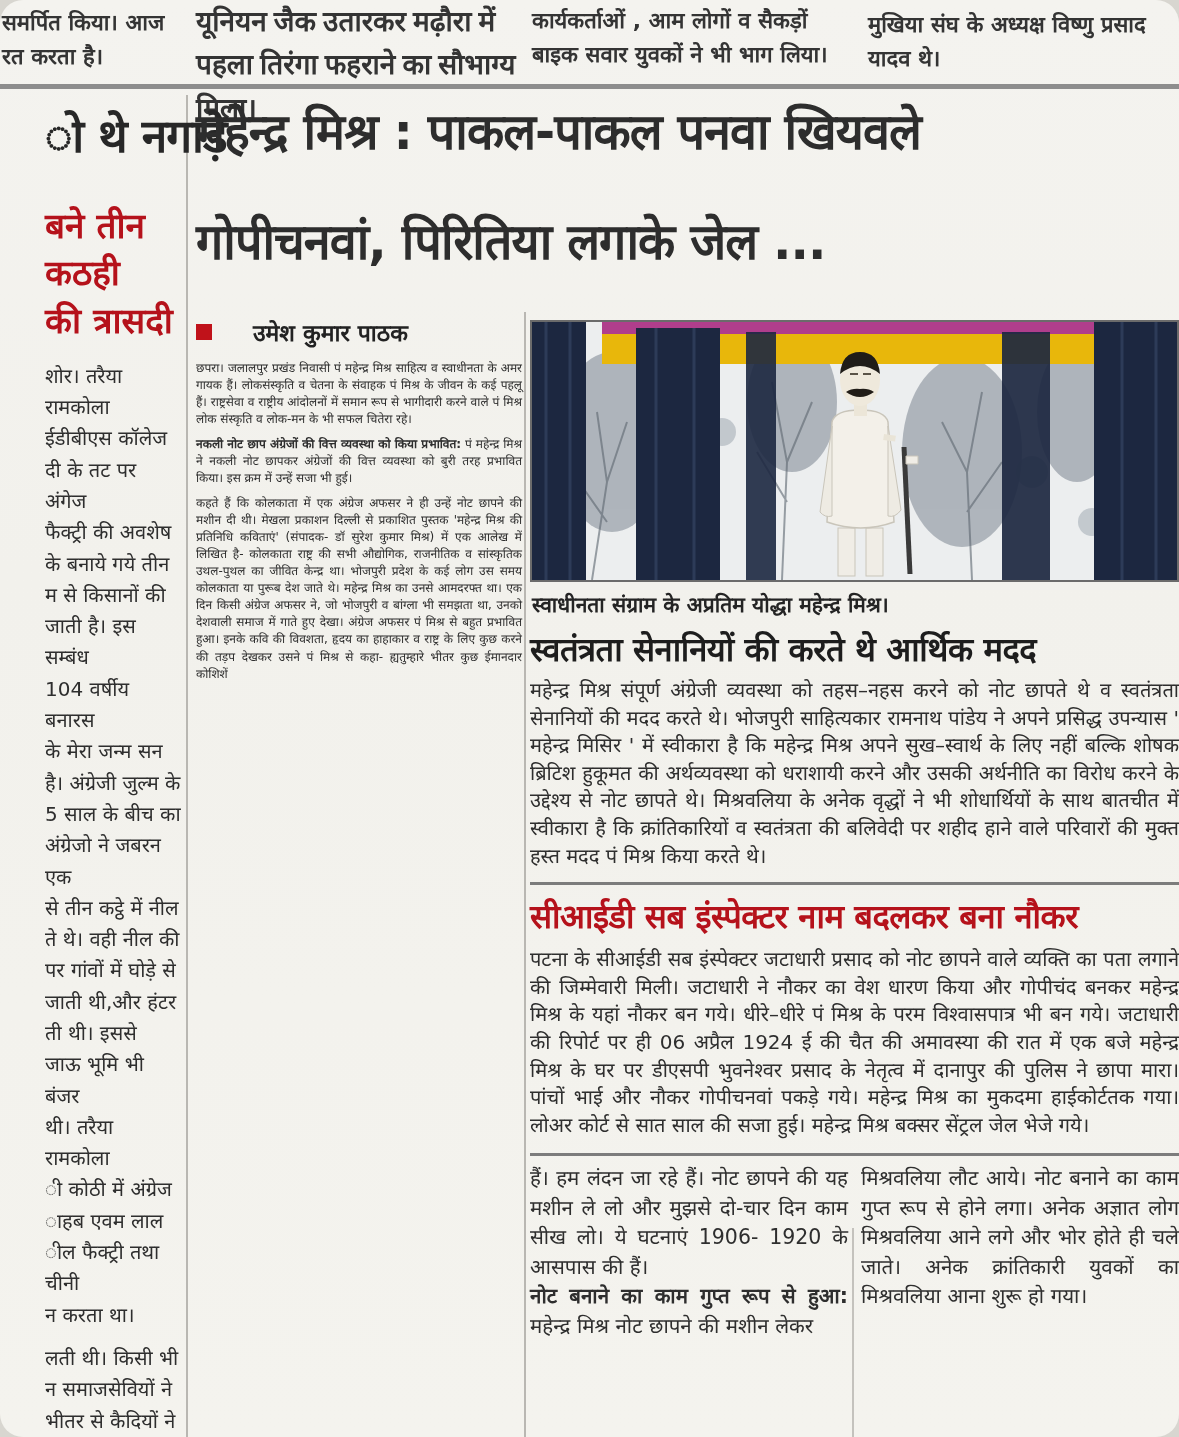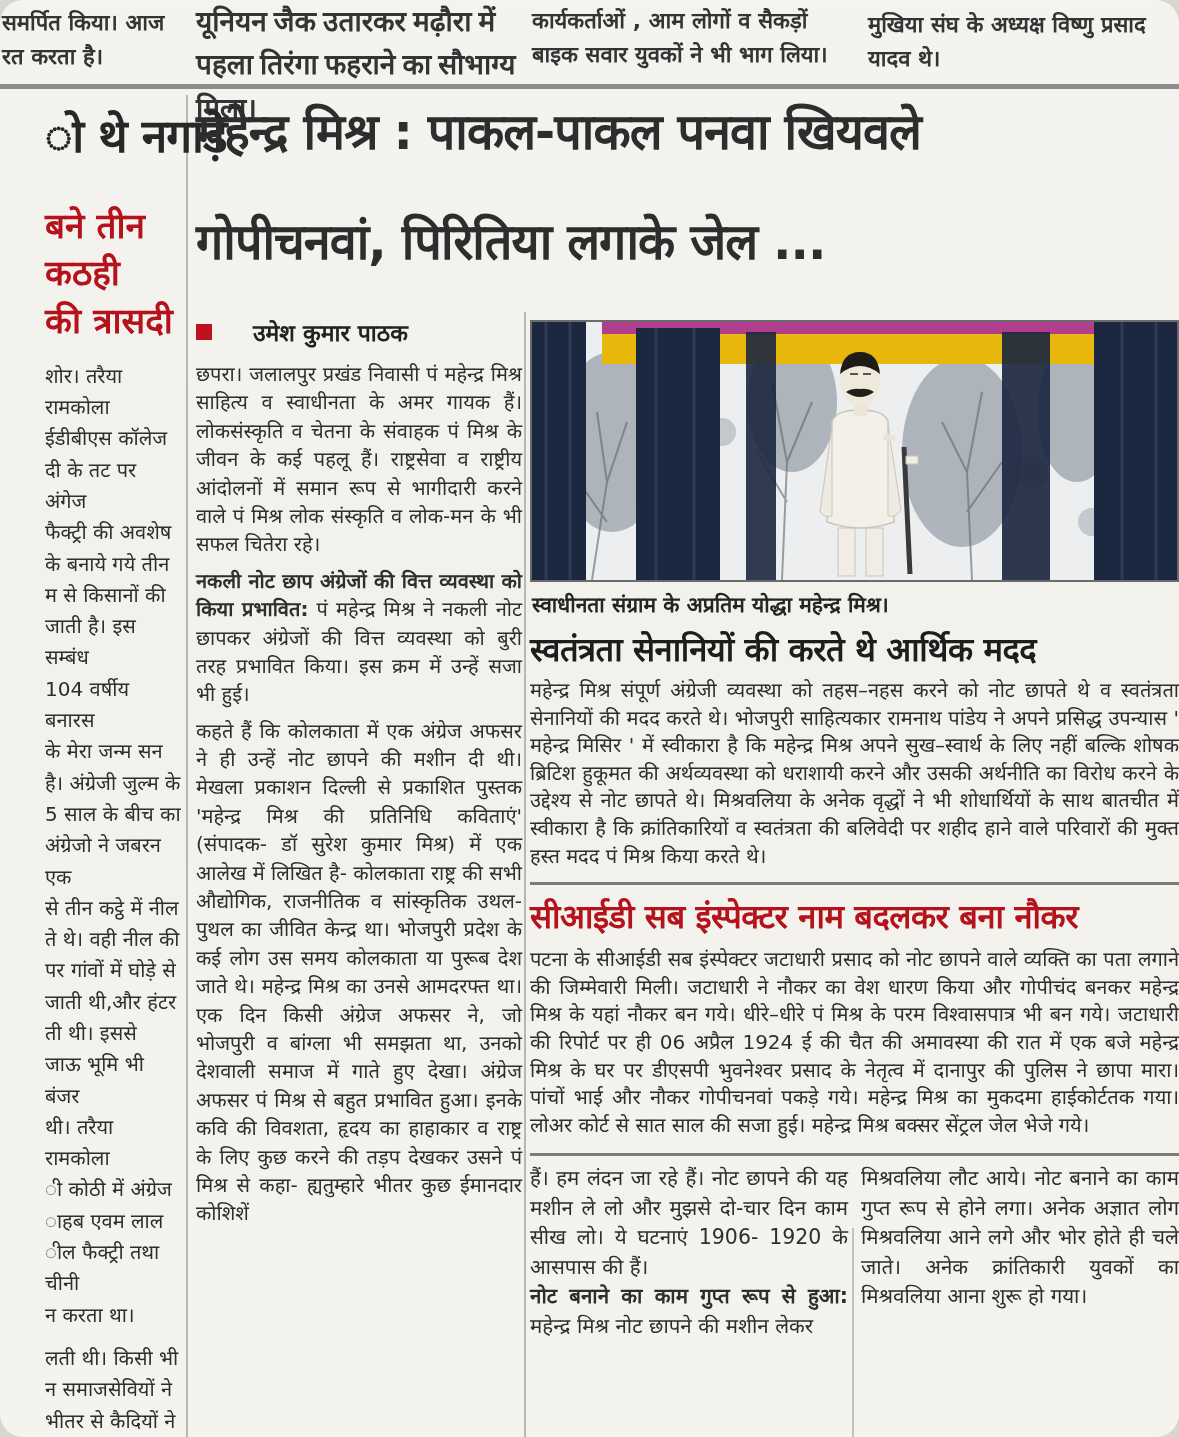--- a/index.html
+++ b/index.html
@@ -43,21 +43,21 @@
   .headline .l1, .headline .l2 {
     font-size:50px; font-weight:800; letter-spacing:-1px; white-space:nowrap;
     transform:scaleX(.97); transform-origin:left; }
   .headline .l2 { margin-top:42px; }
 
   
   .col1 { position:absolute; left:196px; top:316px; width:326px; }
   .byline { display:flex; align-items:center; gap:8px; margin-bottom:12px; }
   .byline .sq { width:16px; height:16px; background:#c0121a; flex:0 0 auto; }
   .byline .nm { font-size:23px; font-weight:800; color:#222;margin-left:33px; }
-  .col1 p { font-size:20px; line-height:1.42; text-align:justify; color:#2e2e2e;
+  .col1 p { font-size:12px; line-height:1.42; text-align:justify; color:#2e2e2e;
             margin-bottom:2px;margin-top:8px; }
   .col1 .lead-bold, .b { font-weight:800; }
 
   
   .right { position:absolute; left:530px; top:320px; width:649px; }
   .photo { position:relative; width:649px; height:262px; border:2px solid #6b6b6b;
            background:#e9ebec; overflow:hidden; }
   .caption { font-size:21px; font-weight:700; color:#242424; margin:8px 0 4px 2px; }
   .subhead1 { font-size:33px; font-weight:800; color:#1d1d1d; letter-spacing:-.5px;
               margin:8px 0 6px 0; transform:scaleX(.99); transform-origin:left; }

